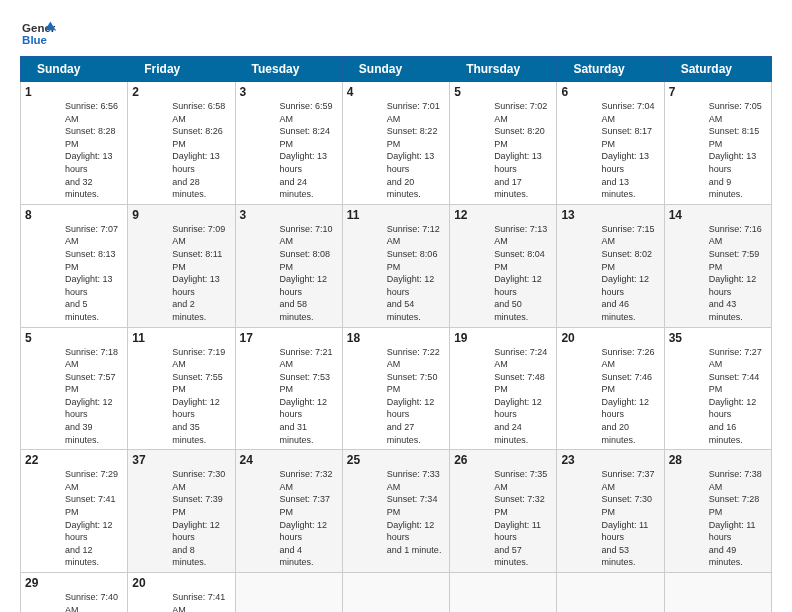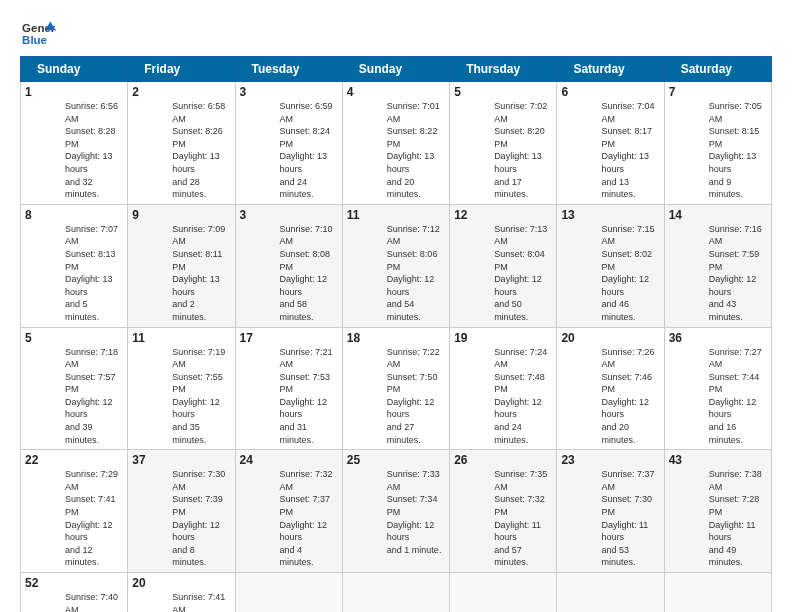--- a/index.html
+++ b/index.html
@@ -199,21 +199,21 @@
           </td>
           <td>
             <span class="day-num">19</span>
             <div class="cell-info">Sunrise: 7:24 AM<br>Sunset: 7:48 PM<br>Daylight: 12 hours<br>and 24 minutes.</div>
           </td>
           <td>
             <span class="day-num">20</span>
             <div class="cell-info">Sunrise: 7:26 AM<br>Sunset: 7:46 PM<br>Daylight: 12 hours<br>and 20 minutes.</div>
           </td>
           <td>
-            <span class="day-num">36</span>
+            <span class="day-num">35</span>
             <div class="cell-info">Sunrise: 7:27 AM<br>Sunset: 7:44 PM<br>Daylight: 12 hours<br>and 16 minutes.</div>
           </td>
         </tr>
         <tr>
           <td>
             <span class="day-num">22</span>
             <div class="cell-info">Sunrise: 7:29 AM<br>Sunset: 7:41 PM<br>Daylight: 12 hours<br>and 12 minutes.</div>
           </td>
           <td>
             <span class="day-num">37</span>
@@ -229,27 +229,27 @@
           </td>
           <td>
             <span class="day-num">26</span>
             <div class="cell-info">Sunrise: 7:35 AM<br>Sunset: 7:32 PM<br>Daylight: 11 hours<br>and 57 minutes.</div>
           </td>
           <td>
             <span class="day-num">23</span>
             <div class="cell-info">Sunrise: 7:37 AM<br>Sunset: 7:30 PM<br>Daylight: 11 hours<br>and 53 minutes.</div>
           </td>
           <td>
-            <span class="day-num">43</span>
+            <span class="day-num">28</span>
             <div class="cell-info">Sunrise: 7:38 AM<br>Sunset: 7:28 PM<br>Daylight: 11 hours<br>and 49 minutes.</div>
           </td>
         </tr>
         <tr>
           <td>
-            <span class="day-num">52</span>
+            <span class="day-num">29</span>
             <div class="cell-info">Sunrise: 7:40 AM<br>Sunset: 7:25 PM<br>Daylight: 11 hours<br>and 45 minutes.</div>
           </td>
           <td>
             <span class="day-num">20</span>
             <div class="cell-info">Sunrise: 7:41 AM<br>Sunset: 7:23 PM<br>Daylight: 11 hours<br>and 41 minutes.</div>
           </td>
           <td class="empty-cell"></td>
           <td class="empty-cell"></td>
           <td class="empty-cell"></td>
           <td class="empty-cell"></td>

